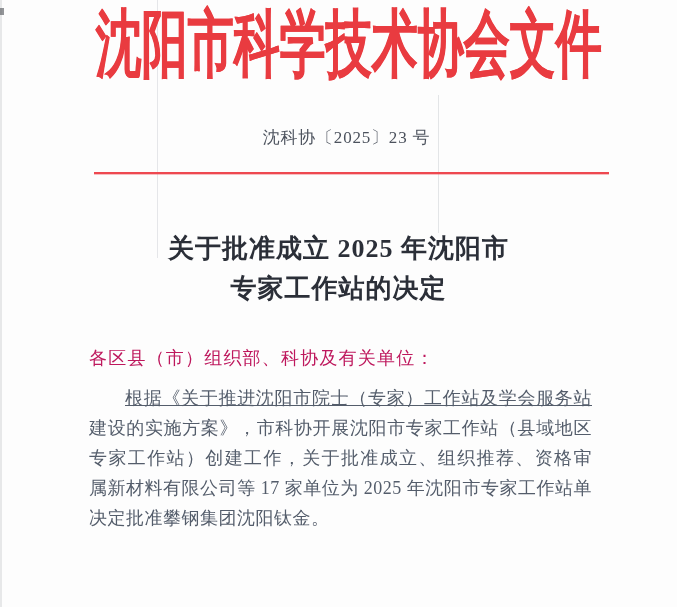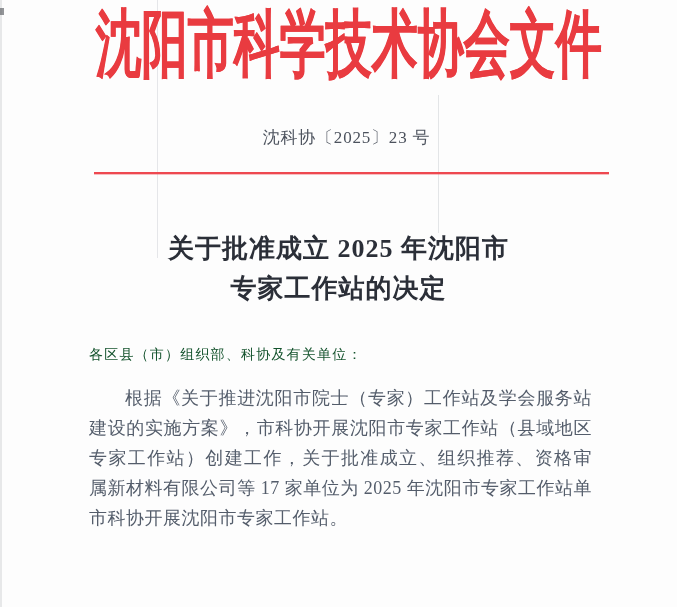--- a/index.html
+++ b/index.html
@@ -93,23 +93,23 @@
     font-size: 26px;
     font-weight: bold;
     line-height: 40px;
     letter-spacing: 1px;
     color: #2b2f38;
   }
   
   .salutation {
     position: absolute;
     top: 346px; left: 89px;
-    font-size: 14px;
+    font-size: 18px;
     letter-spacing: 1.2px;
-    color: #14532d;
+    color: #be185d;
     white-space: nowrap;
   }
   
   .body-block {
     position: absolute;
     top: 383px; left: 89px;
     width: 503px;
     font-size: 18px;
     line-height: 30px;
     letter-spacing: 0.5px;
@@ -117,20 +117,21 @@
   }
   .body-line {
     text-align: justify;
     text-align-last: justify;
     text-justify: inter-character;
     height: 30px;
     overflow: hidden;
   }
   .body-line.first {
     text-indent: 36px;
+    text-decoration: underline;
   }
   .body-line.last {
     text-align: left;
     text-align-last: left;
   }
 </style>
 </head>
 <body>
 
 <div class="page">
@@ -153,16 +154,16 @@
     <div>专家工作站的决定</div>
   </div>
 
   <div class="salutation">各区县（市）组织部、科协及有关单位：</div>
 
   <div class="body-block">
     <div class="body-line first">根据《关于推进沈阳市院士（专家）工作站及学会服务站</div>
     <div class="body-line">建设的实施方案》，市科协开展沈阳市专家工作站（县域地区</div>
     <div class="body-line">专家工作站）创建工作，关于批准成立、组织推荐、资格审查、</div>
     <div class="body-line">属新材料有限公司等 17 家单位为 2025 年沈阳市专家工作站单</div>
-    <div class="body-line last">市科协开展沈阳市专家工作站。</div>
+    <div class="body-line last">决定批准攀钢集团沈阳钛金。</div>
   </div>
 
 </div>
 
 </body></html>

